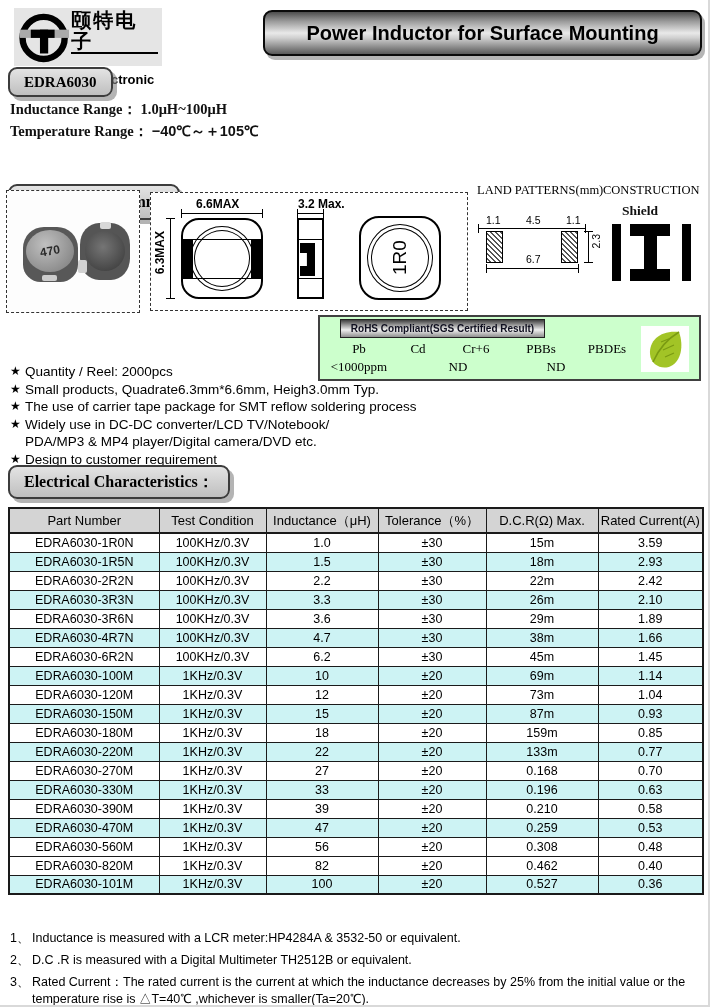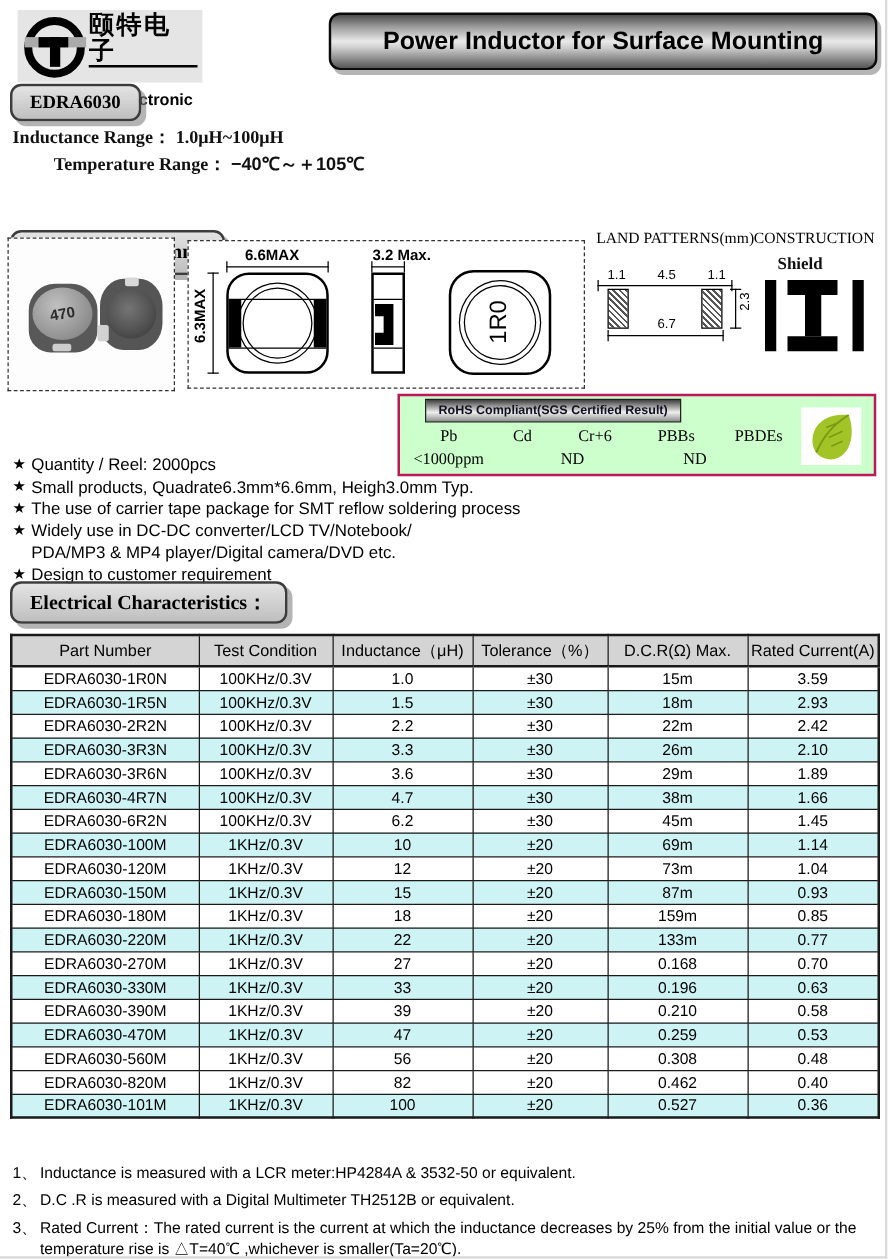--- a/index.html
+++ b/index.html
@@ -82,21 +82,21 @@
   .cons-title { position:absolute; left:603px; top:183px; font-family:"Liberation Serif", serif; font-size:12.5px; color:#000; }
   .shield-lbl { position:absolute; left:622px; top:203px; font-family:"Liberation Serif", serif; font-weight:bold; font-size:13.5px; }
   .land-box { position:absolute; left:478px; top:216px; width:125px; height:70px; }
   .land-pad { position:absolute; width:17px; height:32px; border:1px solid #000;
               background:repeating-linear-gradient(45deg,#fff 0 2px,#555 2px 3.5px); }
   .cons-box { position:absolute; left:612px; top:224px; width:79px; height:58px; }
   .cons-box div { position:absolute; background:#000; }
 
   
   .rohs-box { position:absolute; left:318px; top:315px; width:383px; height:66px;
-              background:#ccffcc; border:2px solid #be185d; }
+              background:#ccffcc; border:2px solid #404040; }
   .rohs-banner { position:absolute; left:20px; top:2px; width:205px; height:19px;
       border:1px solid #222; background:linear-gradient(180deg,#3f3f3f 0%,#9b9b9b 30%,#efefef 58%,#8f8f8f 100%);
       display:flex; align-items:center; justify-content:center; }
   .rohs-banner span { font-size:10px; font-weight:bold; color:#101020; }
   .rohs-row { position:absolute; left:6px; display:flex; }
   .rohs-row span { display:inline-block; text-align:center; font-family:"Liberation Serif", serif; font-size:13px; color:#000; }
   .rohs-heads { top:24px; } .rohs-vals { top:42px;gap:40px; }
   .rohs-row span:nth-child(1){ width:66px; } .rohs-row span:nth-child(2){ width:52px; }
   .rohs-row span:nth-child(3){ width:64px; } .rohs-row span:nth-child(4){ width:66px; }
   .rohs-row span:nth-child(5){ width:66px; }
@@ -144,21 +144,21 @@
   <div class="title-banner">
     <span>Power Inductor for Surface Mounting</span>
   </div>
 
   <div class="badge series-badge">EDRA6030</div>
 
   <div class="range-line" style="top:100px;">
     <span>Inductance Range：</span>
     <span>1.0μH~100μH</span>
   </div>
-  <div class="range-line" style="top:120px;margin-left:33px;">
+  <div class="range-line" style="top:120px;">
     <span>Temperature Range：</span>
     <span class="val-sans">−40℃～＋105℃</span>
   </div>
 
   <div class="badge dim-badge">DIMENSIONS(mm)</div>
 
   <div class="photo-box">
     <div class="ind ind-body-l">
       <div class="ind-top-l">
         <span>470</span>

